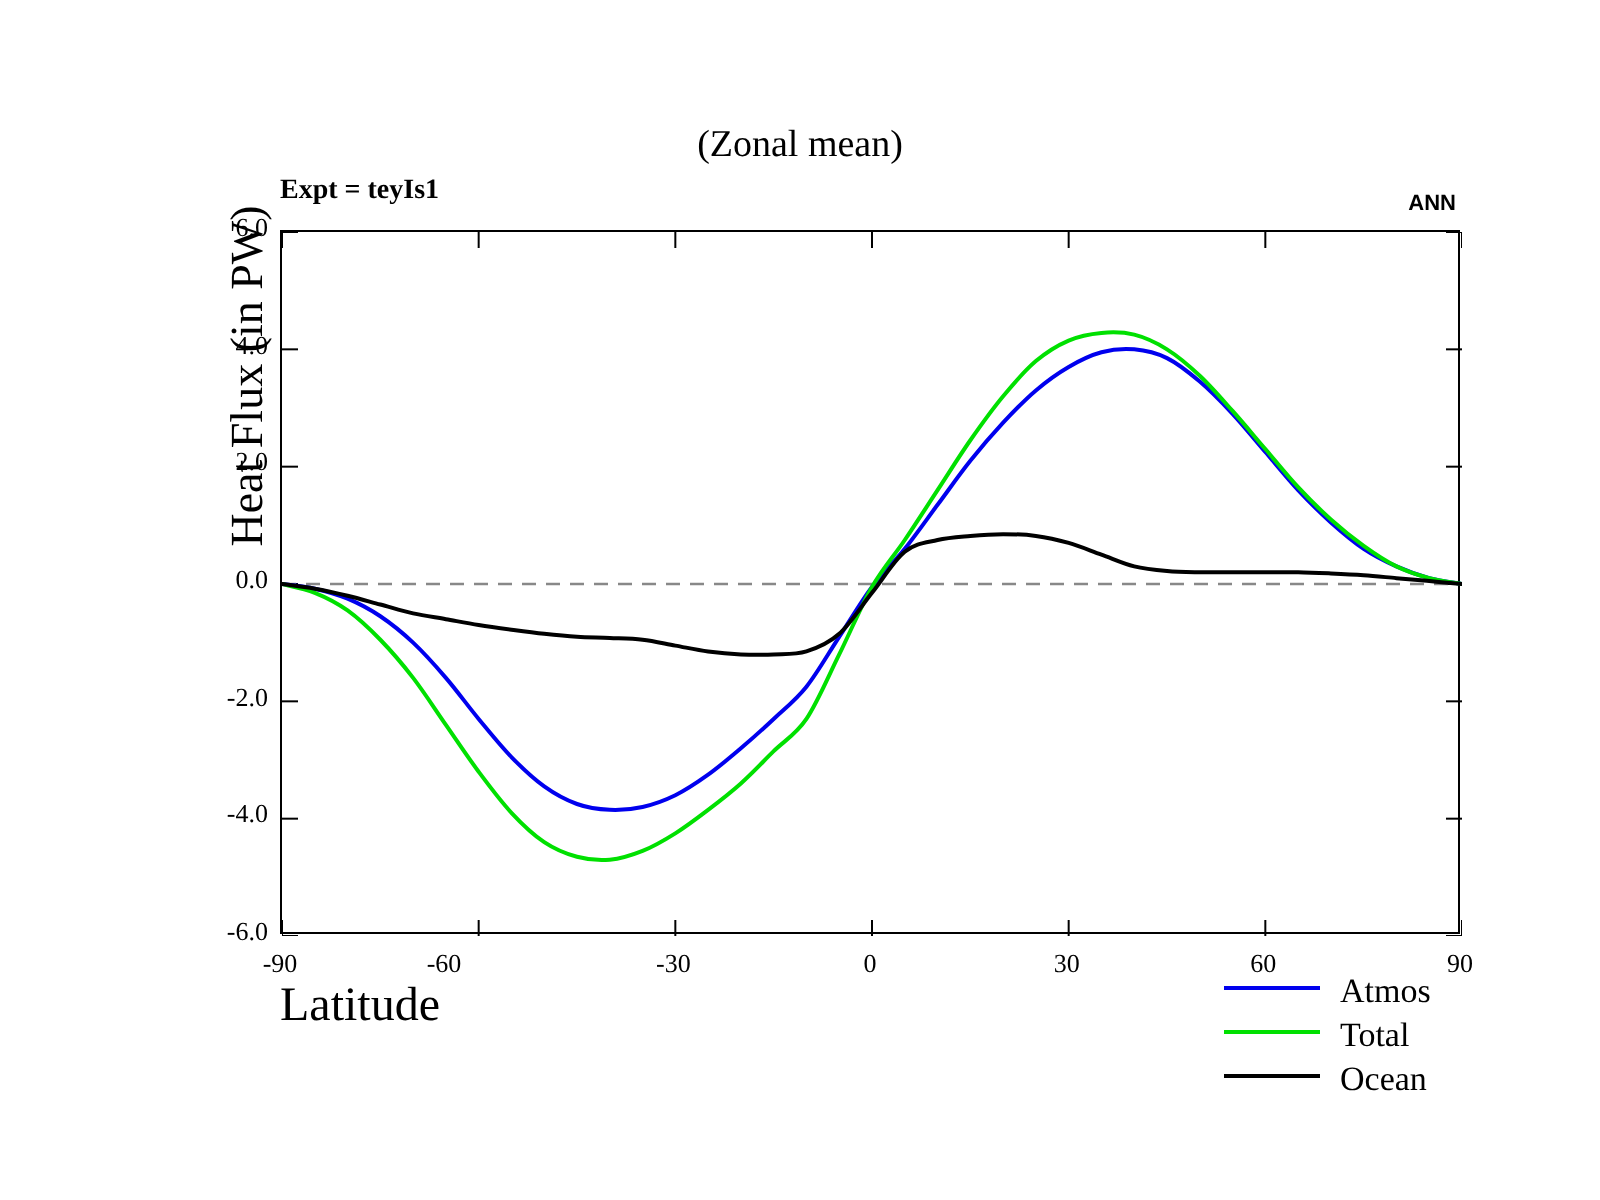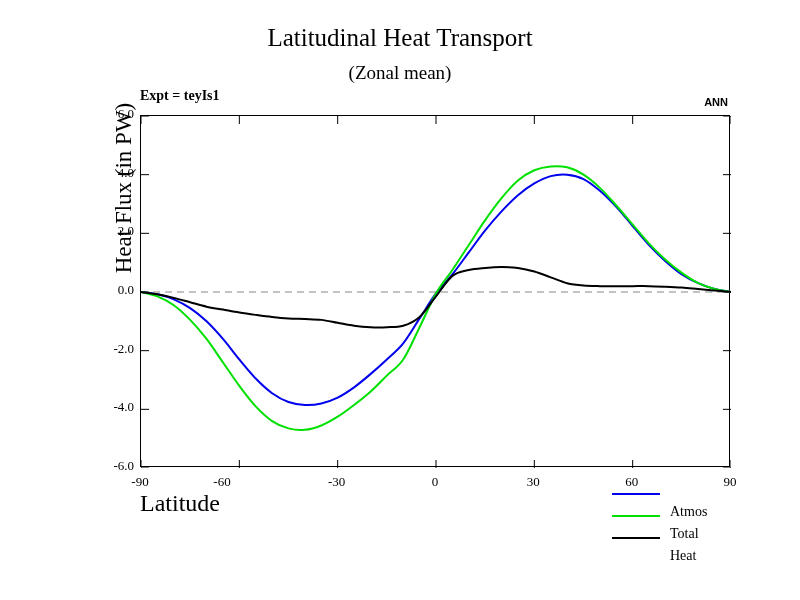--- a/index.html
+++ b/index.html
@@ -119,30 +119,29 @@
   .legend-line {
     position: absolute;
     left: 0;
     top: 10px;
     width: 48px;
     height: 2px;
   }
   .legend-label {
     position: absolute;
     left: 58px;
-    top: 21px;
-    font-size: 14px;
+    top: 3px;
+    font-size: 17px;
   }
 </style>
 </head>
 <body>
 
 <div id="chart-root">
 
-  <div class="title" id="chart-title">Latitudinal Heat Transport</div>
   <div class="title" id="chart-subtitle">(Zonal mean)</div>
 
   <div id="header-left">Expt = teyIs1</div>
   <div id="header-right">ANN</div>
 
   <div class="axis-label-y">Heat Flux (in PW)</div>
 
   <div id="plot-area">
     <svg id="plot-svg" viewBox="0 0 590 352" preserveAspectRatio="none">
       <g id="ticks-g">
@@ -209,17 +208,17 @@
       <div class="legend-row">
         <div class="legend-line" style="background: rgb(0, 0, 238);"></div>
         <div class="legend-label">Atmos</div>
       </div>
       <div class="legend-row">
         <div class="legend-line" style="background: rgb(0, 224, 0);"></div>
         <div class="legend-label">Total</div>
       </div>
       <div class="legend-row">
         <div class="legend-line" style="background: rgb(0, 0, 0);"></div>
-        <div class="legend-label">Heat</div>
+        <div class="legend-label">Ocean</div>
       </div>
     </div>
 
 </div>
 
 </body></html>

